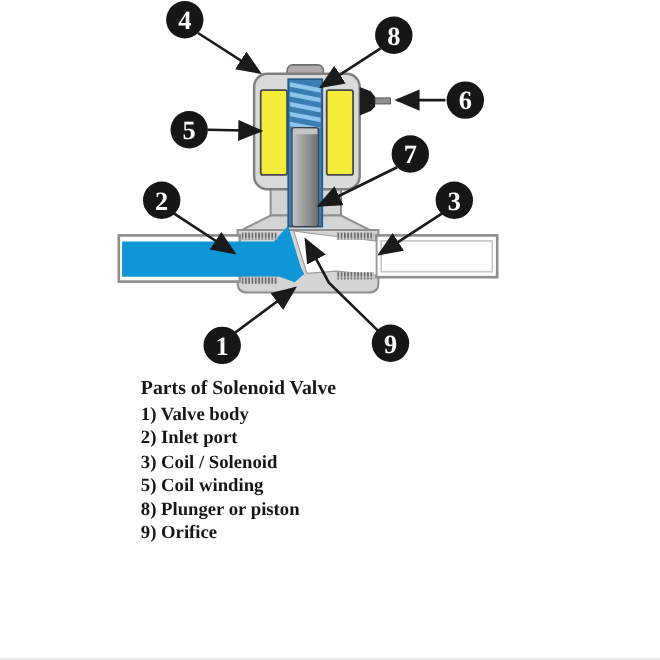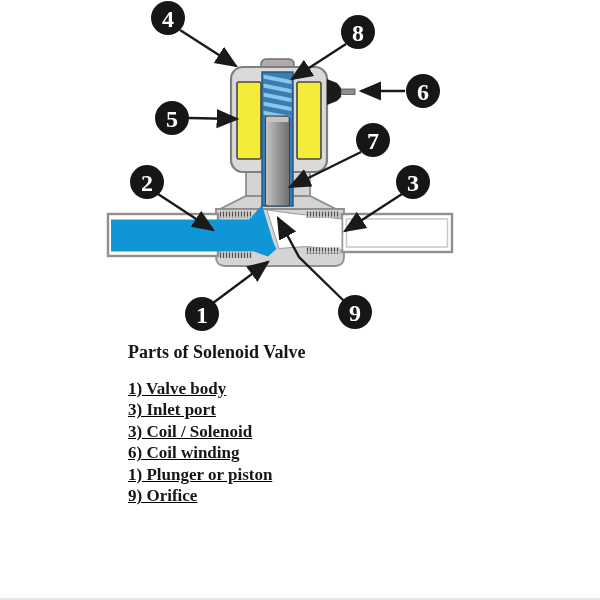--- a/index.html
+++ b/index.html
@@ -12,21 +12,21 @@
   .callout-arrow{stroke:#1a1a1a;stroke-width:2.4;fill:none;}
   .callout-circle{fill:#161616;}
   .callout-number{
     fill:#ffffff;font-family:"Liberation Serif","DejaVu Serif",serif;
     font-weight:bold;font-size:24px;
   }
   .legend-title{
     position:absolute;left:128px;top:342px;
     font-size:18px;font-weight:bold;color:#161616;white-space:nowrap;text-align:right;
   }
-  .legend-list{position:absolute;left:128px;top:378px;text-decoration:underline;}
+  .legend-list{position:absolute;left:128px;top:366px;}
   .legend-item{
     font-size:17px;font-weight:bold;color:#161616;
     line-height:21.45px;white-space:nowrap;
   }
 </style>
 </head>
 <body>
 
 <div id="page">
 
@@ -115,20 +115,20 @@
         <text x="358" y="40.5" text-anchor="middle" class="callout-number">8</text>
         <polyline points="344,301 299,257 278,218" class="callout-arrow" marker-end="url(#ah)"></polyline>
         <circle cx="355" cy="312" r="17" class="callout-circle" fill="#161616"></circle>
         <text x="355" y="320.5" text-anchor="middle" class="callout-number">9</text>
       </g>
   </svg>
 
   <div class="legend-title">Parts of Solenoid Valve</div>
   <div class="legend-list">
       <div class="legend-item">1) Valve body</div>
-      <div class="legend-item">3) Inlet port</div>
+      <div class="legend-item">2) Inlet port</div>
       <div class="legend-item">3) Coil / Solenoid</div>
-      <div class="legend-item">6) Coil winding</div>
-      <div class="legend-item">1) Plunger or piston</div>
+      <div class="legend-item">5) Coil winding</div>
+      <div class="legend-item">8) Plunger or piston</div>
       <div class="legend-item">9) Orifice</div>
     </div>
 
 </div>
 
 </body></html>

